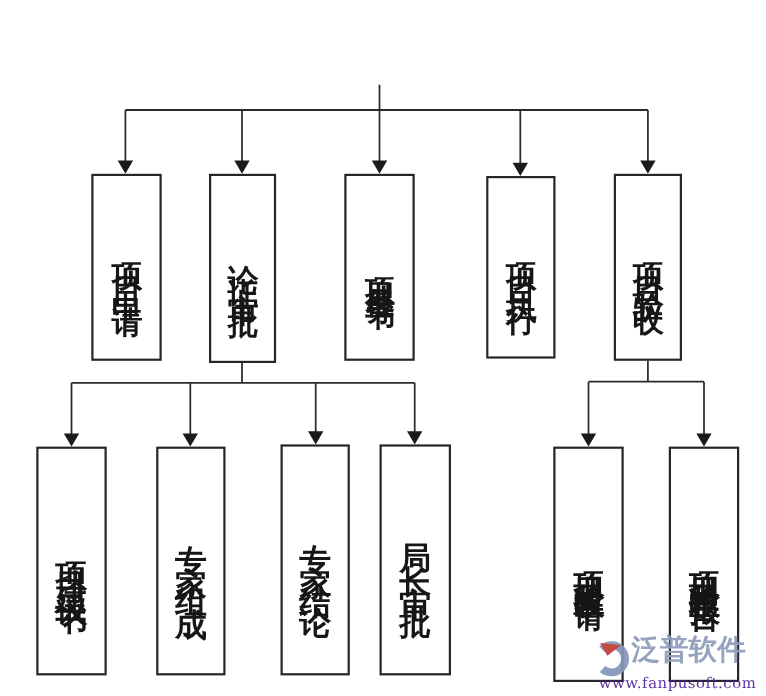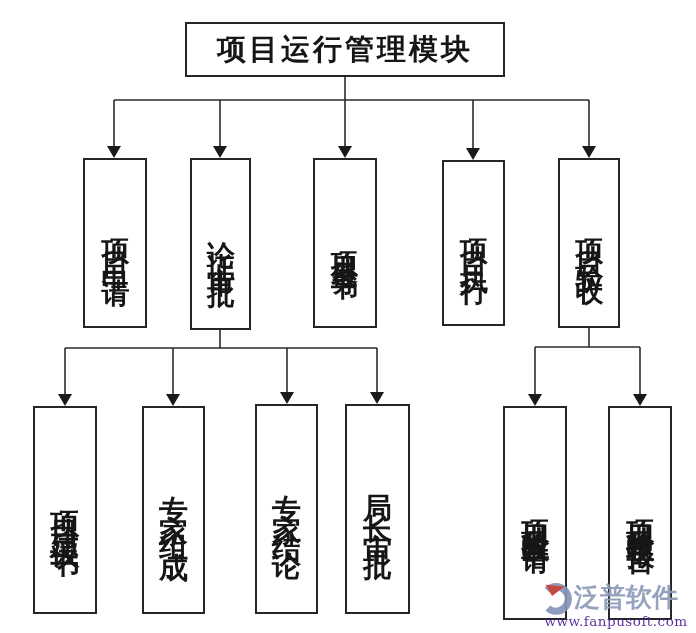--- a/index.html
+++ b/index.html
@@ -50,21 +50,20 @@
   .g6 { font-size: 28px; letter-spacing: 5px; }  
   .watermark {
     position: absolute;
     left: 536px; top: 578px;
     width: 160px;
     z-index: 5;
     opacity: 0.92;
   }
   .wm-row {
     display: flex;
-    align-items: center;
   }
   .wm-brand {
     font-size: 26px;
     font-weight: 700;
     white-space: nowrap;
     letter-spacing: 0;
     line-height: 1;
   }
   .wm-url {
     font-size: 13.5px;
@@ -110,23 +109,20 @@
       <polygon points="582,146 596,146 589,158"></polygon>
       <polygon points="58,394 72,394 65,406"></polygon>
       <polygon points="166,394 180,394 173,406"></polygon>
       <polygon points="280,392 294,392 287,404"></polygon>
       <polygon points="370,392 384,392 377,404"></polygon>
       <polygon points="528,394 542,394 535,406"></polygon>
       <polygon points="633,394 647,394 640,406"></polygon>
     </g>
   </svg>
 
-  <div class="node node-root" style="left:185px; top:22px; width:320px; height:55px;">
-    <span class="hlabel">项目运行管理模块</span>
-  </div>
 
   <div class="node" style="left:83px; top:158px; width:64px; height:170px;">
     <span class="vlabel f4">项目申请</span>
   </div>
   <div class="node" style="left:190px; top:158px; width:61px; height:172px;">
     <span class="vlabel f4">论证审批</span>
   </div>
   <div class="node" style="left:313px; top:158px; width:64px; height:170px;">
     <span class="vlabel f5">项目任务书</span>
   </div>

